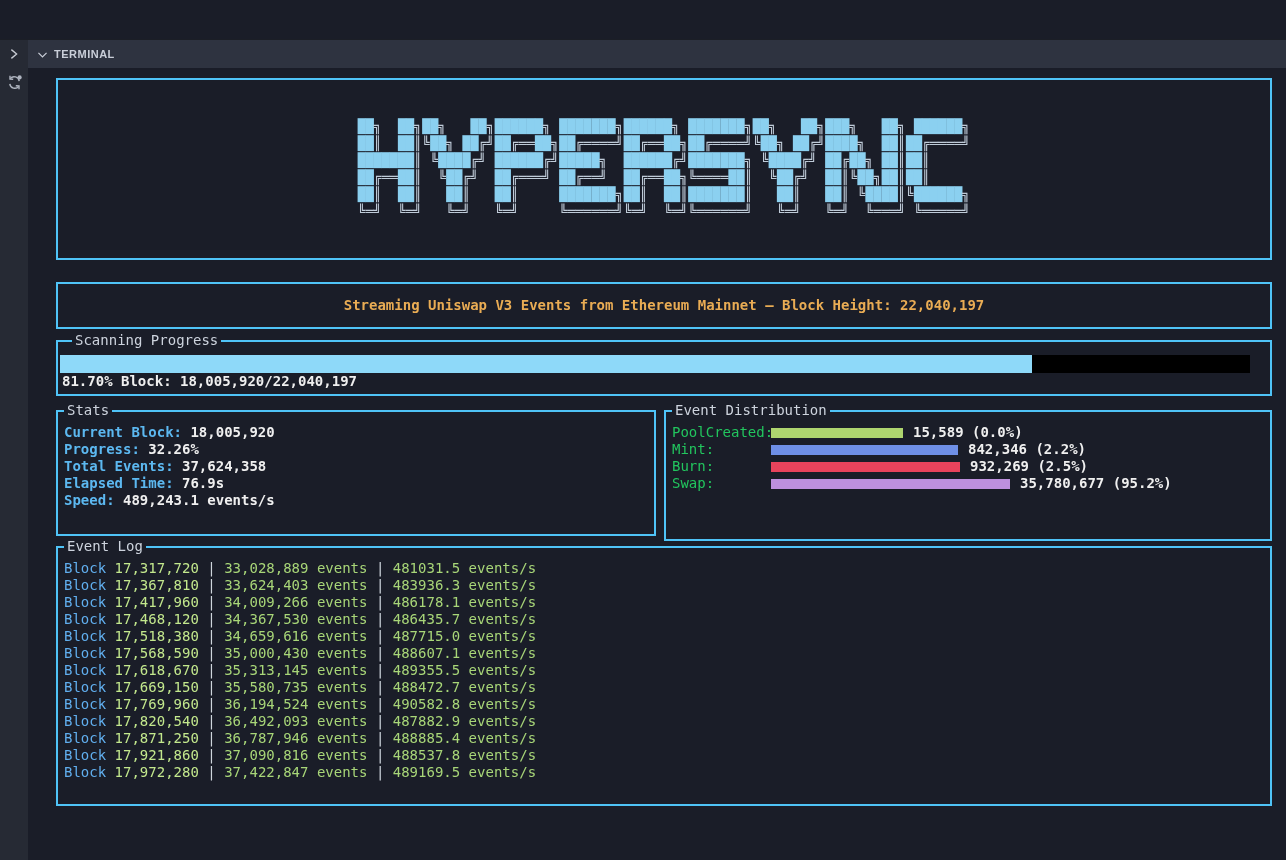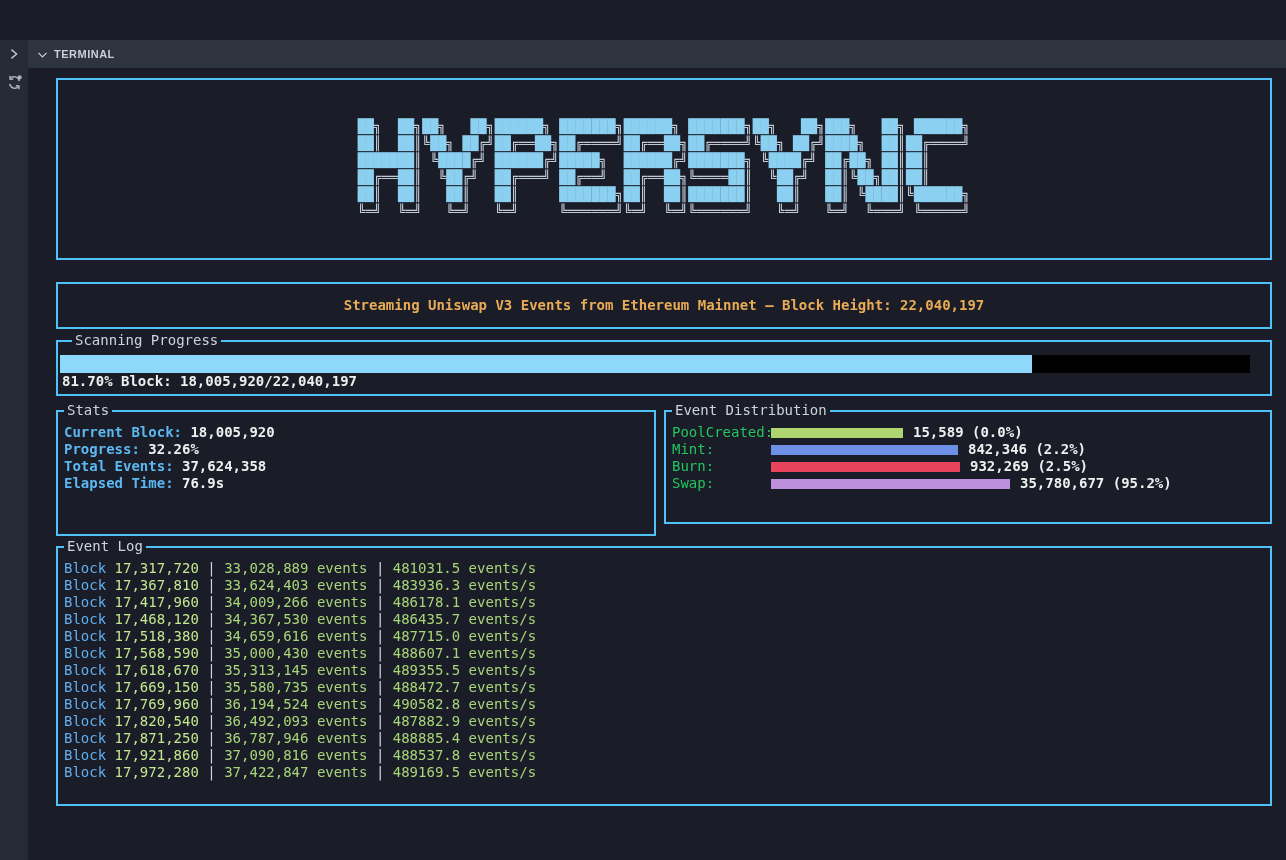--- a/index.html
+++ b/index.html
@@ -50,21 +50,21 @@
   #progressBox{left:28px;top:272px;width:1216px;height:56px;padding:13px 20px 0 2px}
   .pbar{height:18px;background:#000000;overflow:hidden}
   .pfill{height:100%;background:#8ed9f9}
   .plabel{color:#efefef;font-weight:700;padding-left:2px}
   
   #statsBox{left:28px;top:342px;width:600px;height:126px;padding:12px 8px 0 6px}
   .srow{height:17px;white-space:pre}
   .slabel{color:#5cb8f0;font-weight:700}
   .sval{color:#efefef;font-weight:700}
   
-  #distBox{left:636px;top:342px;width:608px;height:114px;padding:12px 8px 0 6px}
+  #distBox{left:636px;top:342px;width:608px;height:131px;padding:12px 8px 0 6px}
   .drow{height:17px;display:flex;align-items:center}
   .dlabel{color:#22c55e;font-weight:400;width:99px;flex:none}
   .dbar{height:10px;flex:none}
   .dval{color:#efefef;font-weight:700;margin-left:10px;white-space:nowrap}
   
   #logBox{left:28px;top:478px;width:1216px;height:260px;padding:12px 8px 0 6px}
   .lrow{height:17px;font-weight:400;white-space:pre}
   .lb{color:#61afef}
   .ln{color:#c3e88d}
   .lsep{color:#cfd6dd}
@@ -143,20 +143,21 @@
     <div class="plabel">81.70% Block: 18,005,920/22,040,197</div>
   </div>
 
   <div class="panel" id="statsBox">
     <div class="ptitle">Stats</div>
     <div id="statsRows">
         <div class="srow"><span class="slabel">Current Block:</span><span class="sval"> 18,005,920</span></div>
         <div class="srow"><span class="slabel">Progress:</span><span class="sval"> 32.26%</span></div>
         <div class="srow"><span class="slabel">Total Events:</span><span class="sval"> 37,624,358</span></div>
         <div class="srow"><span class="slabel">Elapsed Time:</span><span class="sval"> 76.9s</span></div>
+        <div class="srow"><span class="slabel">Speed:</span><span class="sval"> 489,243.1 events/s</span></div>
       </div>
   </div>
 
   <div class="panel" id="distBox">
     <div class="ptitle">Event Distribution</div>
     <div id="distRows">
         <div class="drow">
           <span class="dlabel">PoolCreated:</span>
           <div class="dbar" style="width: 132px; background: rgb(174, 213, 111);"></div>
           <span class="dval">15,589 (0.0%)</span>

